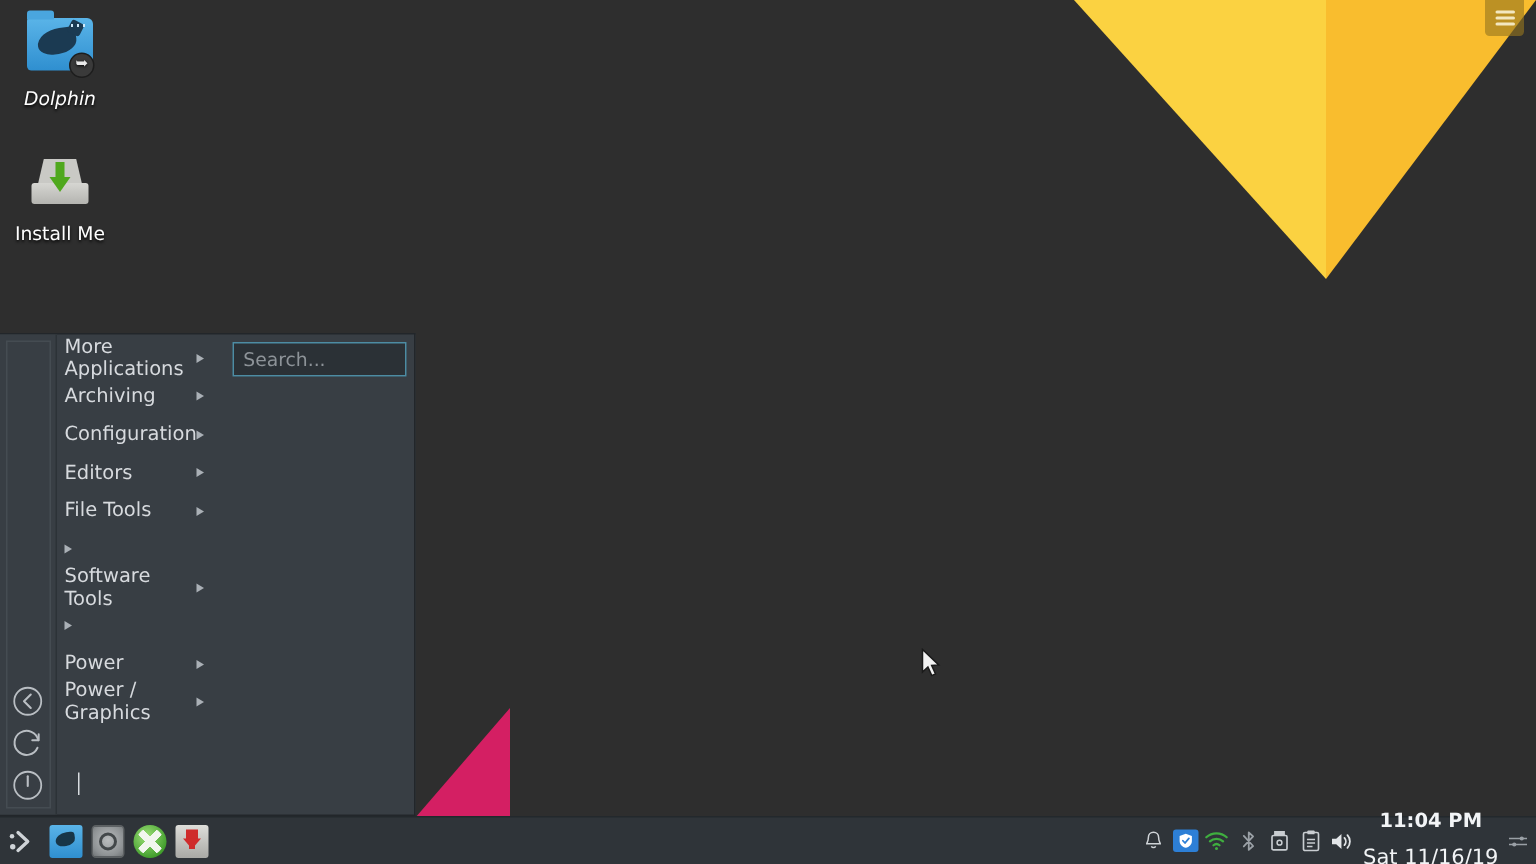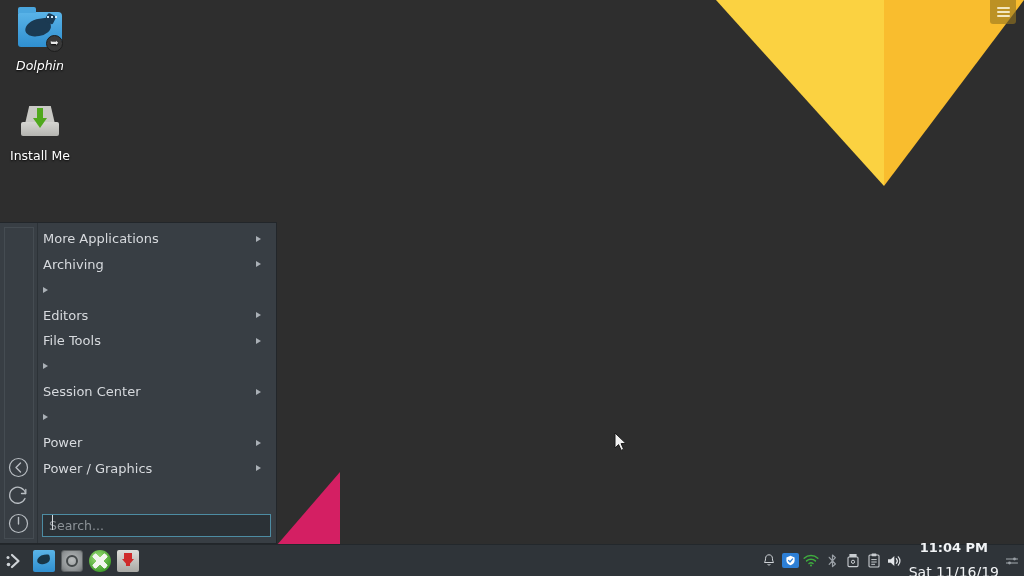--- a/index.html
+++ b/index.html
@@ -229,21 +229,21 @@
     align-items: center;
     justify-content: center;
     position: relative;
     z-index: 2;
   }
   .side-btn svg { display: block; }
 
   #menu-main {
     flex: 1;
     display: flex;
-    flex-direction: column;
+    flex-direction: row;
     padding-top: 3px;
     box-sizing: border-box;
   }
   #menu-list { flex: 1; }
   .menu-item {
     height: 25.5px;
     display: flex;
     align-items: center;
     padding: 0 8px 0 5px;
     color: #d7dade;
@@ -491,35 +491,36 @@
       <div id="menu-list">
           <div class="menu-item">
             <span class="mi-label">More Applications</span>
             <span class="mi-arrow"></span>
           </div>
           <div class="menu-item">
             <span class="mi-label">Archiving</span>
             <span class="mi-arrow"></span>
           </div>
           <div class="menu-item">
+            <span class="mi-label">Configuration</span>
             <span class="mi-arrow"></span>
           </div>
           <div class="menu-item">
             <span class="mi-label">Editors</span>
             <span class="mi-arrow"></span>
           </div>
           <div class="menu-item">
             <span class="mi-label">File Tools</span>
             <span class="mi-arrow"></span>
           </div>
           <div class="menu-item">
             <span class="mi-arrow"></span>
           </div>
           <div class="menu-item">
-            <span class="mi-label">Session Center</span>
+            <span class="mi-label">Software Tools</span>
             <span class="mi-arrow"></span>
           </div>
           <div class="menu-item">
             <span class="mi-arrow"></span>
           </div>
           <div class="menu-item">
             <span class="mi-label">Power</span>
             <span class="mi-arrow"></span>
           </div>
           <div class="menu-item">

